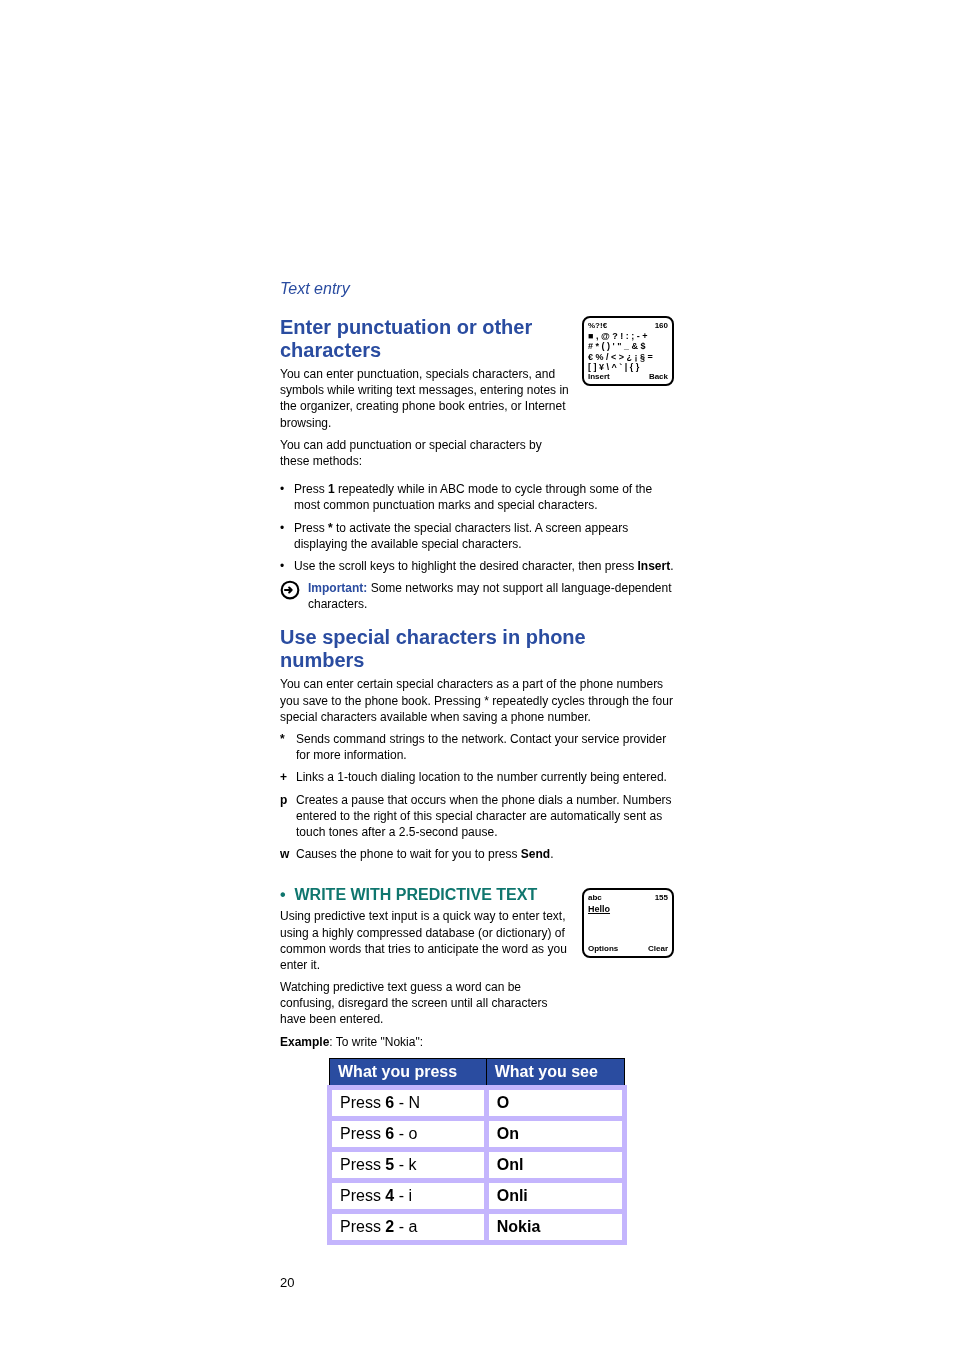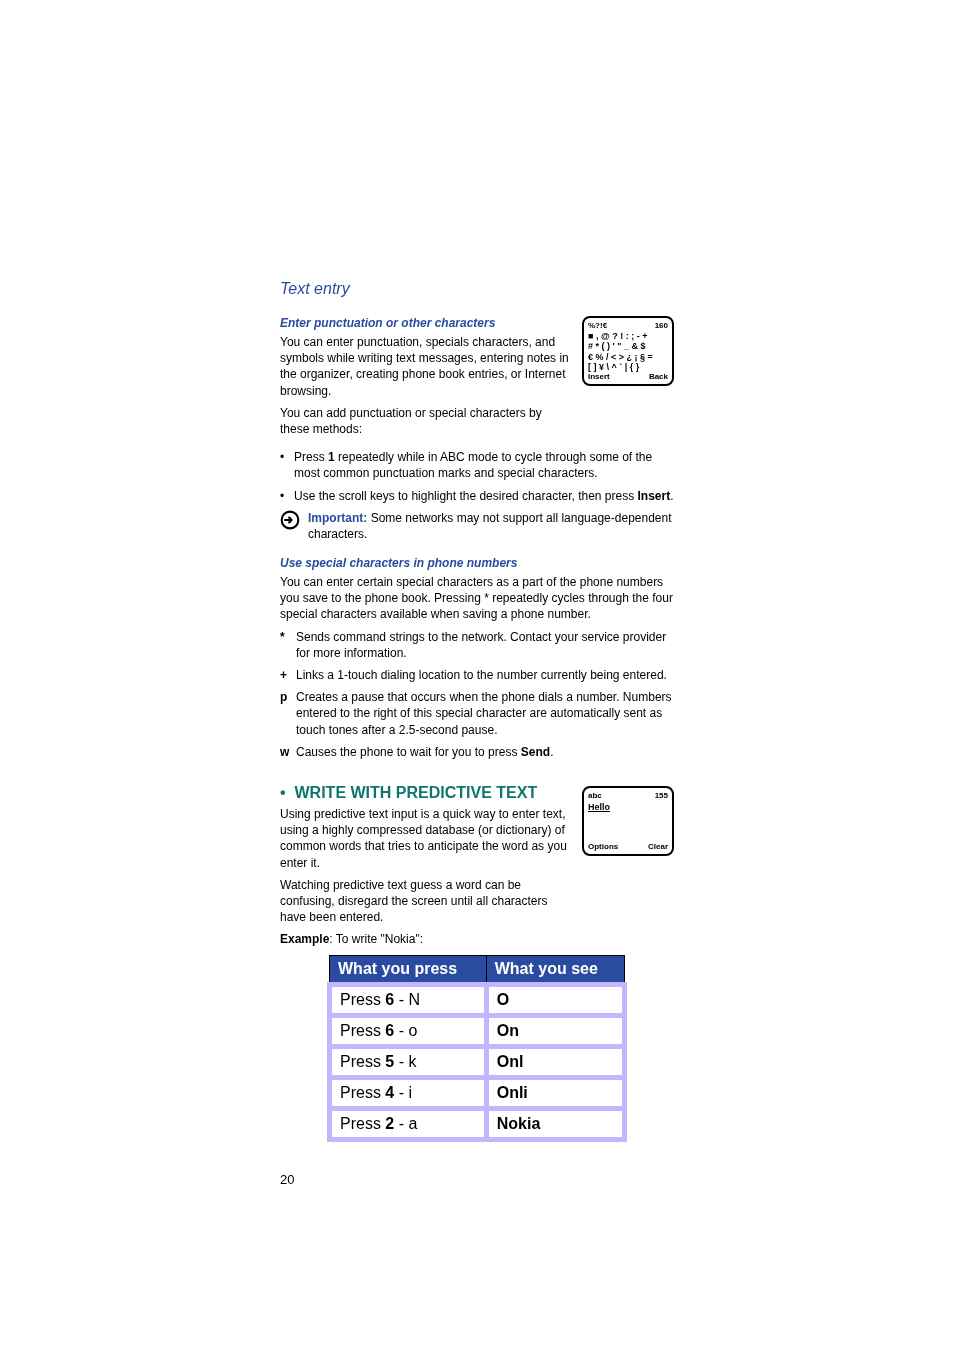--- a/index.html
+++ b/index.html
@@ -16,24 +16,23 @@
     box-sizing: border-box;
   }
   .breadcrumb {
     font-style: italic;
     color: #2a4ca0;
     font-size: 16px;
     margin-bottom: 18px;
   }
   h2.blue {
     color: #2a4ca0;
-    font-size: 12px;
+    font-size: 20px;
     font-weight: bold;
     margin: 0 0 4px 0;
-    font-style: italic;
   }
   h2.red {
     color: #0f766e;
     font-size: 16px;
     font-weight: bold;
     margin: 18px 0 4px 0;
   }
   p {
     margin: 0 0 6px 0;
     line-height: 1.35;
@@ -187,20 +186,23 @@
       <div class="btm">
         <span>Insert</span>
         <span>Back</span>
       </div>
     </div>
   </div>
 
   <ul class="bullets">
     <li>
       <span>Press </span><b>1</b><span> repeatedly while in ABC mode to cycle through some of the most common punctuation marks and special characters.</span>
+    </li>
+    <li>
+      <span>Press </span><b>*</b><span> to activate the special characters list. A screen appears displaying the available special characters.</span>
     </li>
     <li>
       <span>Use the scroll keys to highlight the desired character, then press </span><b>Insert</b><span>.</span>
     </li>
   </ul>
 
   <div class="important-row">
     <div class="important-icon">
       <svg viewBox="0 0 24 24" width="20" height="20">
         <circle cx="12" cy="12" r="10" fill="none" stroke="#000" stroke-width="2.5"></circle>

